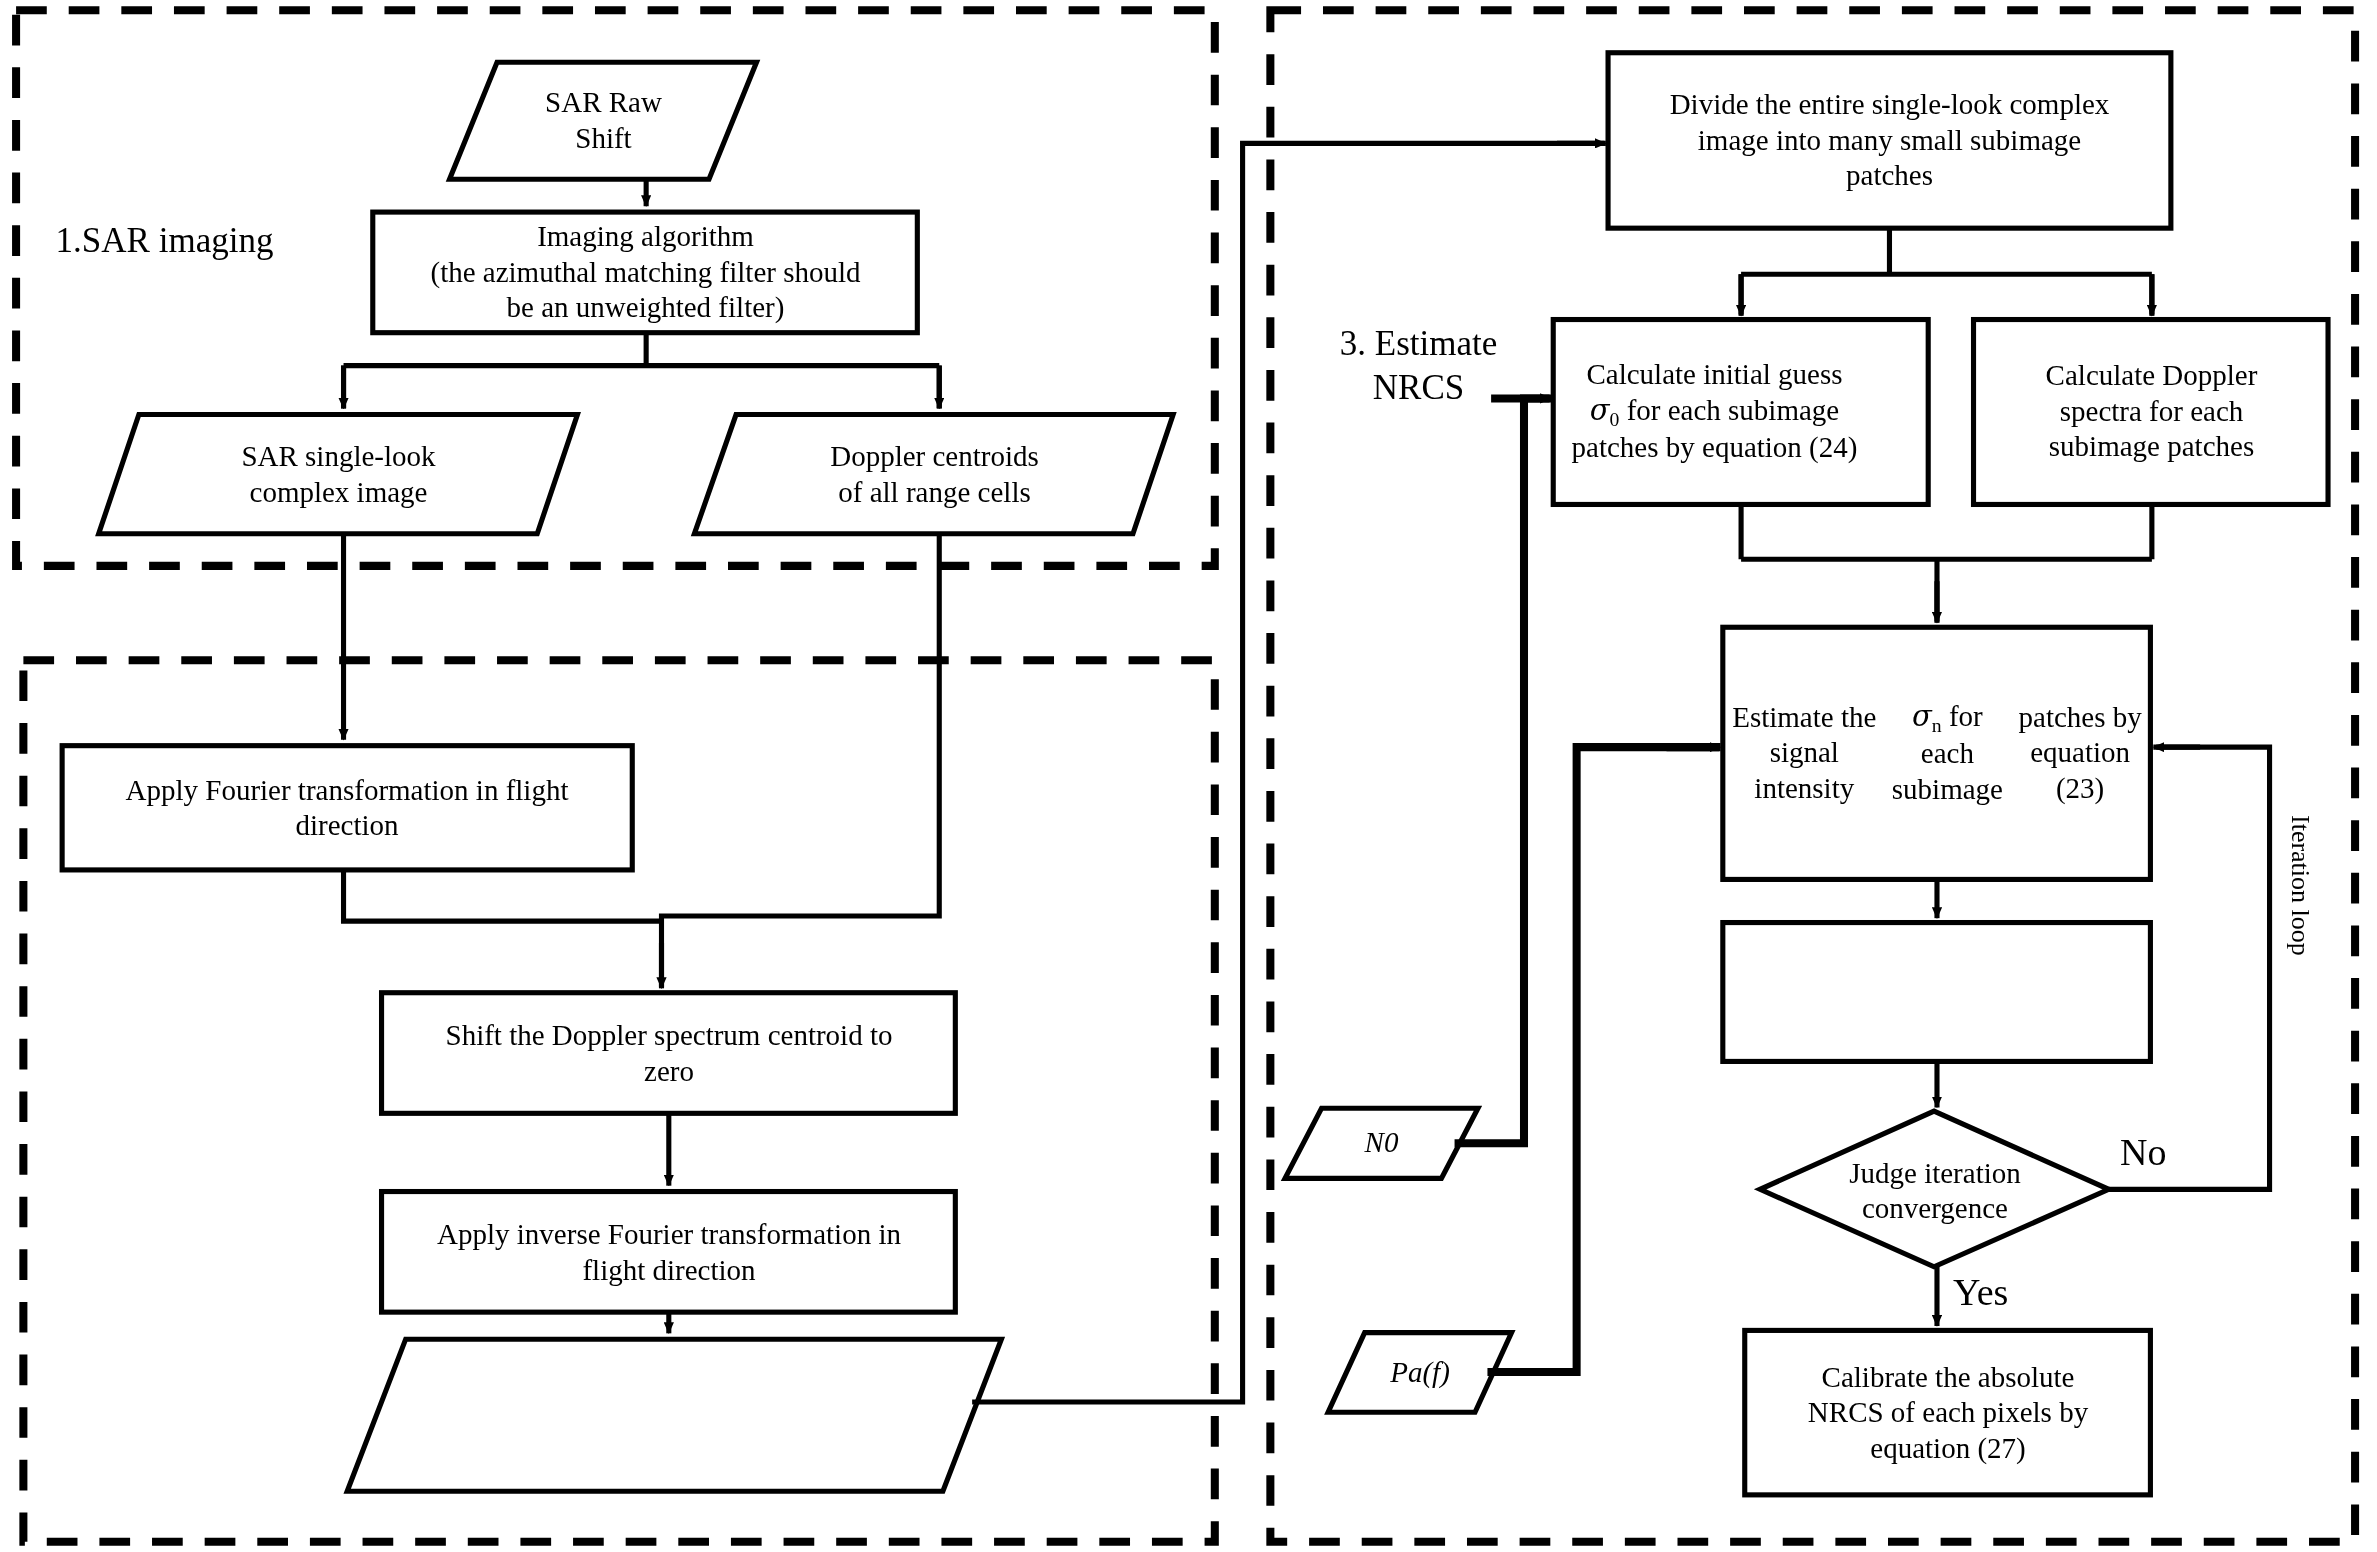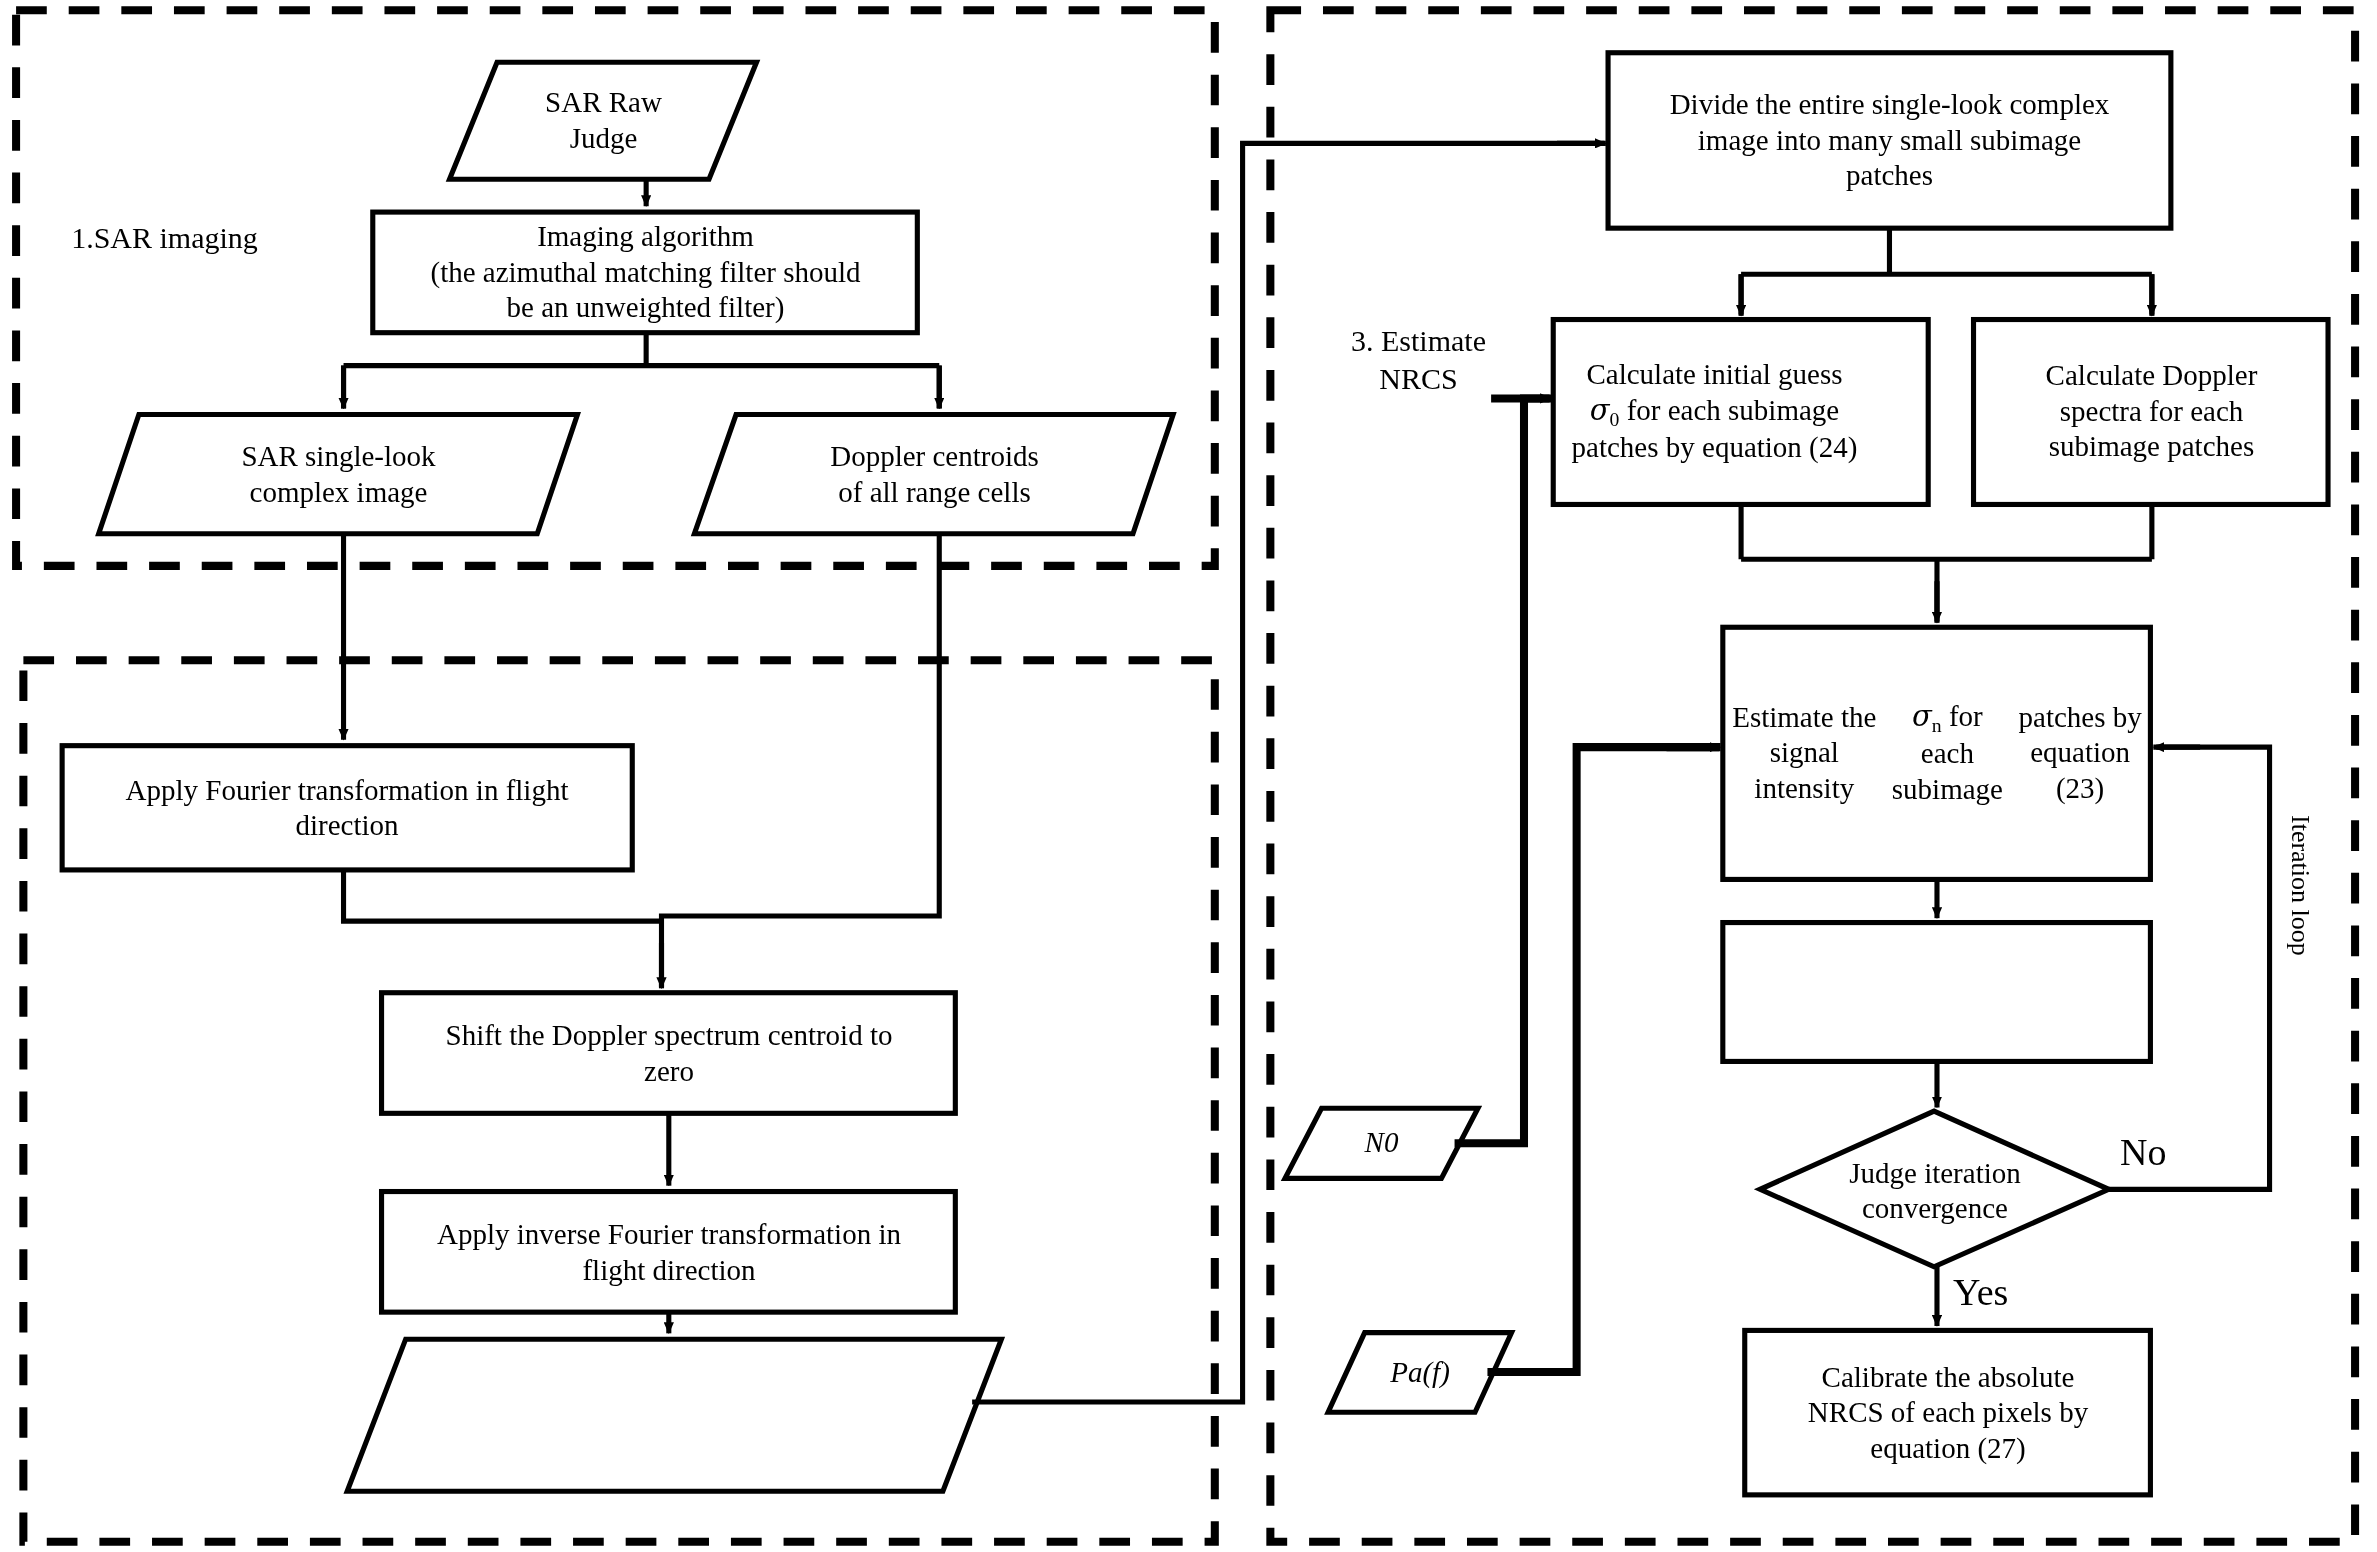--- a/index.html
+++ b/index.html
@@ -1,21 +1,21 @@
 <!DOCTYPE html>
 <html style="font-size:11.7px"><head>
 <meta charset="utf-8">
 <style>
   html,body{margin:0;padding:0;background:#ffffff;}
   #stage{position:relative;width:2377px;height:1552px;background:#fff;
          font-family:"Liberation Serif","DejaVu Serif",serif;color:#000;}
   svg{position:absolute;left:0;top:0;width:2377px;height:1552px;}
   .shape-text{position:absolute;display:flex;align-items:center;justify-content:center;
               text-align:center;line-height:1.22;font-size:29px;pointer-events:none;}
-  .panel-label{position:absolute;font-size:30px;line-height:1.25;text-align:center;}
+  .panel-label{position:absolute;font-size:35px;line-height:1.25;text-align:center;}
   .edge-label{position:absolute;font-size:38px;}
   .vert-label{position:absolute;font-size:26px;writing-mode:vertical-rl;text-orientation:mixed;}
   .ital{font-style:italic;}
   sub{font-size:0.68em;vertical-align:-0.28em;}
   .sig{font-style:italic;font-family:"DejaVu Serif",serif;}
 </style>
 </head>
 <body>
 
 <div id="stage">
@@ -87,21 +87,21 @@
 
     <path d="M2035,1877 L2157,1877 L2157,1022 L2352,1022" fill="none" stroke="#000" stroke-width="11"></path>
     <line x1="2280" y1="1022" x2="2354" y2="1022" stroke="#000" stroke-width="11" marker-end="url(#ah)"></line>
   </svg>
 
   <div class="panel-label" style="left:44px;top:219px;width:241px;">1.SAR imaging</div>
   <div class="panel-label" style="left:1309px;top:322px;width:219px;white-space:pre-line;">3. Estimate
 NRCS</div>
 
   <div class="shape-text" style="left:450px;top:62px;width:307px;height:117px;white-space:pre-line;">SAR Raw
-Judge</div>
+Shift</div>
 
   <div class="shape-text" style="left:373px;top:212px;width:545px;height:121px;white-space:pre-line;">Imaging algorithm
 (the azimuthal matching filter should
 be an unweighted filter)</div>
 
   <div class="shape-text" style="left:99px;top:415px;width:479px;height:119px;white-space:pre-line;">SAR single-look
 complex image</div>
 
   <div class="shape-text" style="left:62px;top:746px;width:570px;height:124px;white-space:pre-line;">Apply Fourier transformation in flight
 direction</div>

